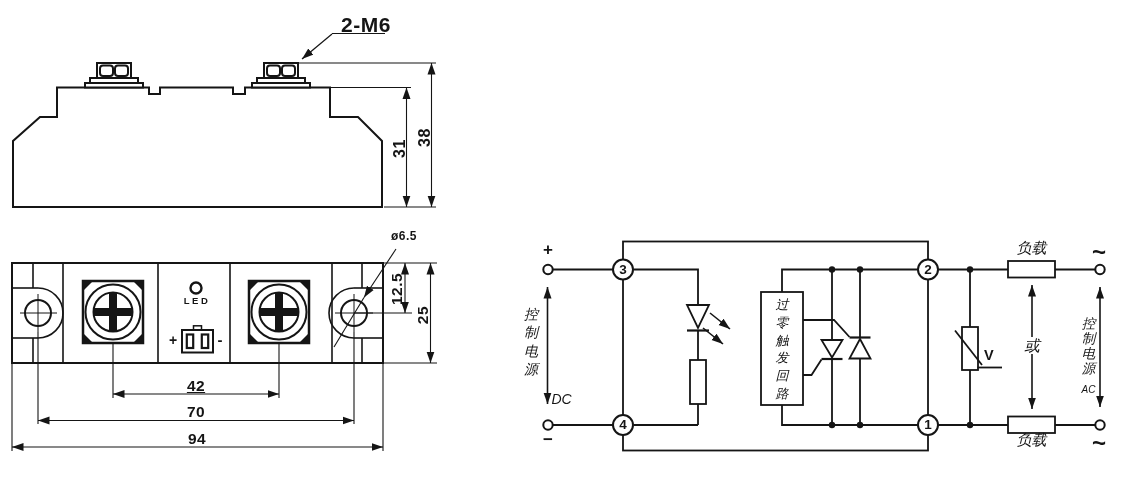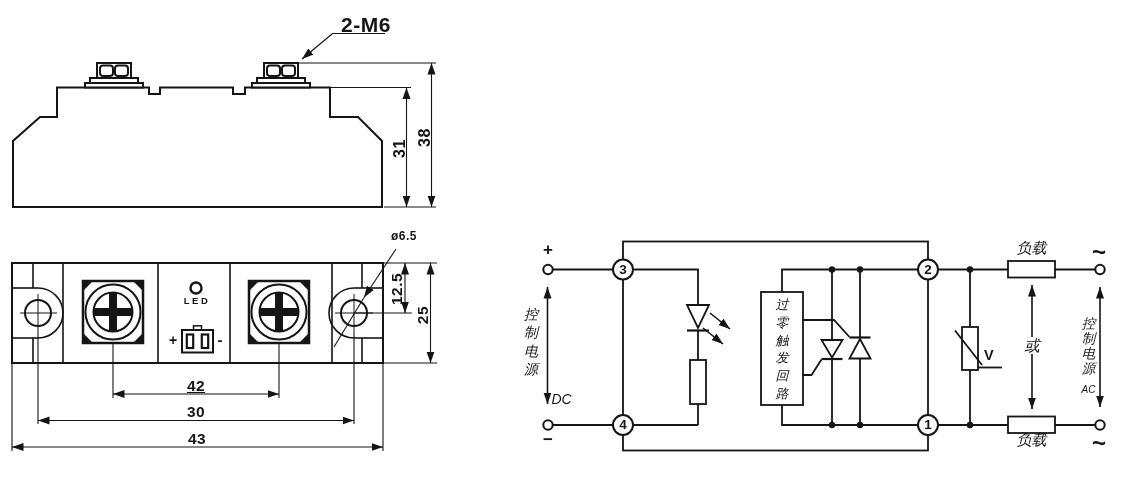--- a/index.html
+++ b/index.html
@@ -213,22 +213,22 @@
 
 <div class="lbl dim" style="left:331px;top:13px;font-size:21px;margin-left:10px;">2-M6</div>
 <div class="lbl dim rot ctr" style="left:409px;top:128.5px;width:30px;height:17px;font-size:16px;">38</div>
 <div class="lbl dim rot ctr" style="left:384px;top:139.5px;width:30px;height:17px;font-size:16px;">31</div>
 
 <div class="lbl dim" style="left:391px;top:230px;font-size:12px;">ø6.5</div>
 <div class="lbl ctr" style="left:179px;top:295.5px;width:36px;font-size:9.5px;font-weight:700;letter-spacing:2.5px;">LED</div>
 <div class="lbl ctr" style="left:166px;top:333px;width:14px;font-size:14px;font-weight:600;">+</div>
 <div class="lbl ctr" style="left:214px;top:332px;width:12px;font-size:15px;font-weight:600;">-</div>
 <div class="lbl dim ctr" style="left:181px;top:376.5px;width:30px;text-decoration:underline;">42</div>
-<div class="lbl dim ctr" style="left:181px;top:402.5px;width:30px;">30</div>
-<div class="lbl dim ctr" style="left:182px;top:429.5px;width:30px;">43</div>
+<div class="lbl dim ctr" style="left:181px;top:402.5px;width:30px;">70</div>
+<div class="lbl dim ctr" style="left:182px;top:429.5px;width:30px;">94</div>
 <div class="lbl dim rot ctr" style="left:377px;top:281px;width:38px;height:16px;">12.5</div>
 <div class="lbl dim rot ctr" style="left:405.5px;top:307px;width:32px;height:16px;">25</div>
 
 <div class="lbl ctr" style="left:539px;top:241px;width:18px;font-size:17px;font-weight:600;">+</div>
 <div class="lbl ctr" style="left:539px;top:431px;width:18px;font-size:17px;font-weight:600;">−</div>
 <div class="lbl vtext cjk" style="left:523px;top:305px;width:16px;font-size:14px;line-height:18.4px;">控制电源</div>
 <div class="lbl ctr cjk" style="left:548px;top:392px;width:27px;font-size:14px;">DC</div>
 <div class="lbl ctr" style="left:613px;top:262.5px;width:20px;font-size:13.5px;font-weight:600;">3</div>
 <div class="lbl ctr" style="left:613px;top:418px;width:20px;font-size:13.5px;font-weight:600;">4</div>
 <div class="lbl ctr" style="left:918px;top:262.5px;width:20px;font-size:13.5px;font-weight:600;">2</div>

